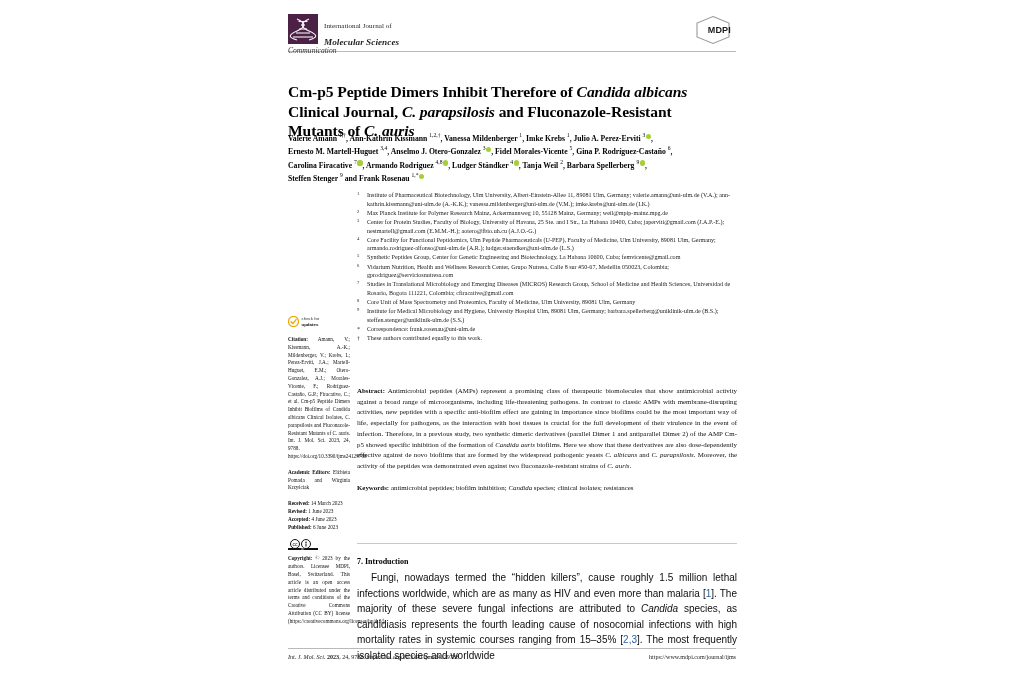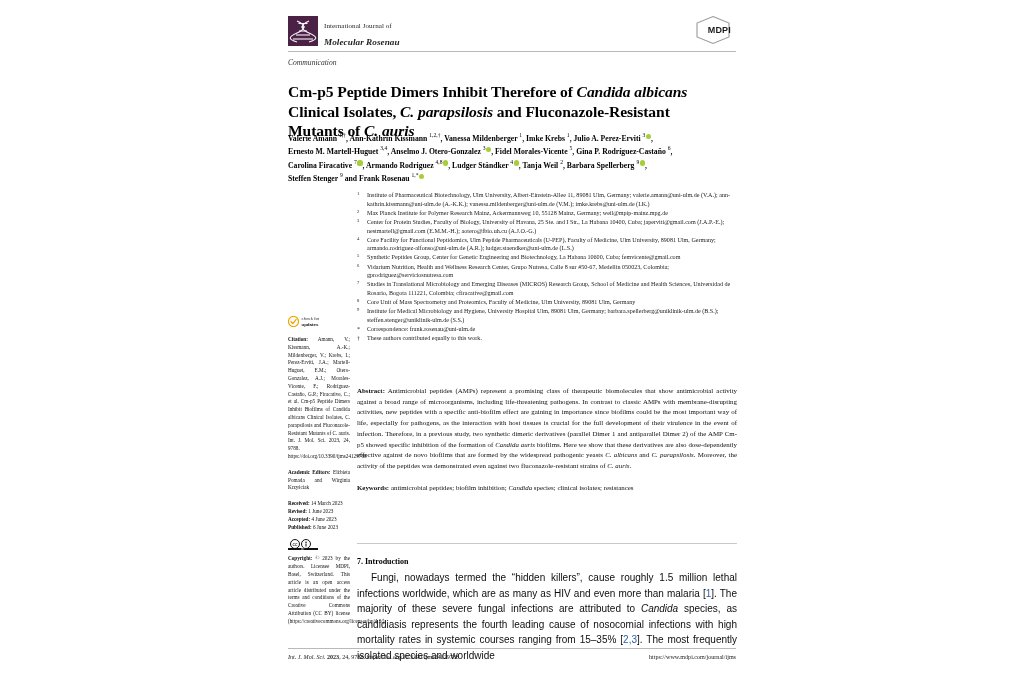--- a/index.html
+++ b/index.html
@@ -29,21 +29,20 @@
     left: 7px;
     top: 14px;
     width: 448px;
     height: 36px;
   }
   .logo-wrap {
     position: absolute;
     left: 0px;
     top: 0px;
     display: flex;
-    align-items: center;
     gap: 6px;
   }
   .dna-badge {
     width: 30px;
     height: 30px;
     background: #4b2145;
     display: block;
   }
   .journal-lines {
     line-height: 1.08;
@@ -92,21 +91,21 @@
     top: 51px;
     width: 448px;
     height: 1px;
     background: #b9b9b9;
   }
 
   
   .article-type {
     position: absolute;
     left: 7px;
-    top: 58px;
+    top: 46px;
     font-style: italic;
     font-size: 7.6px;
     color: #333;
     font-family: "Liberation Serif", serif;
   }
   .title {
     position: absolute;
     left: 7px;
     top: 72px;
     width: 450px;
@@ -331,37 +330,37 @@
             <line x1="10.5" y1="7.5" x2="19.5" y2="7.5"></line>
             <line x1="13" y1="11" x2="17" y2="11"></line>
             <line x1="11" y1="15" x2="19" y2="15"></line>
             <line x1="8" y1="19" x2="22" y2="19"></line>
             <line x1="5" y1="23" x2="25" y2="23"></line>
           </g>
         </svg>
       </span>
       <span class="journal-lines">
         <span class="journal-line1">International Journal of</span><br>
-        <span class="journal-line2">Molecular Rosenau</span>
+        <span class="journal-line2">Molecular Sciences</span>
       </span>
     </div>
     <div class="mdpi-logo">
       <svg class="mdpi-hex" viewBox="0 0 36 30" xmlns="http://www.w3.org/2000/svg">
         <polygon points="18,1.5 34,8 34,22 18,28.5 2,22 2,8" fill="none" stroke="#9a9a9a" stroke-width="1.1"></polygon>
       </svg>
       <div class="mdpi-text">MDPI</div>
     </div>
   </div>
   <div class="masthead-rule"></div>
 
   <div class="article-type">Communication</div>
 
   <h1 class="title">
     <span>Cm-p5 Peptide Dimers Inhibit Therefore of </span><i>Candida albicans</i><br>
-    <span>Clinical Isolates, </span><i>C. parapsilosis</i><span> and Fluconazole-Resistant</span><br>
+    <span>Clinical Journal, </span><i>C. parapsilosis</i><span> and Fluconazole-Resistant</span><br>
     <span>Mutants of </span><i>C. auris</i>
   </h1>
 
   <div class="authors">
     <div>Valerie Amann <sup>1,†</sup>, Ann-Kathrin Kissmann <sup>1,2,†</sup>, Vanessa Mildenberger <sup>1</sup>, Imke Krebs <sup>1</sup>, Julio A. Perez-Erviti <sup>3</sup><span class="orcid"></span>,</div>
     <div>Ernesto M. Martell-Huguet <sup>3,4</sup>, Anselmo J. Otero-Gonzalez <sup>3</sup><span class="orcid"></span>, Fidel Morales-Vicente <sup>5</sup>, Gina P. Rodríguez-Castaño <sup>6</sup>,</div>
     <div>Carolina Firacative <sup>7</sup><span class="orcid"></span>, Armando Rodriguez <sup>4,8</sup><span class="orcid"></span>, Ludger Ständker <sup>4</sup><span class="orcid"></span>, Tanja Weil <sup>2</sup>, Barbara Spellerberg <sup>9</sup><span class="orcid"></span>,</div>
     <div>Steffen Stenger <sup>9</sup> and Frank Rosenau <sup>1,*</sup><span class="orcid"></span></div>
   </div>
 

